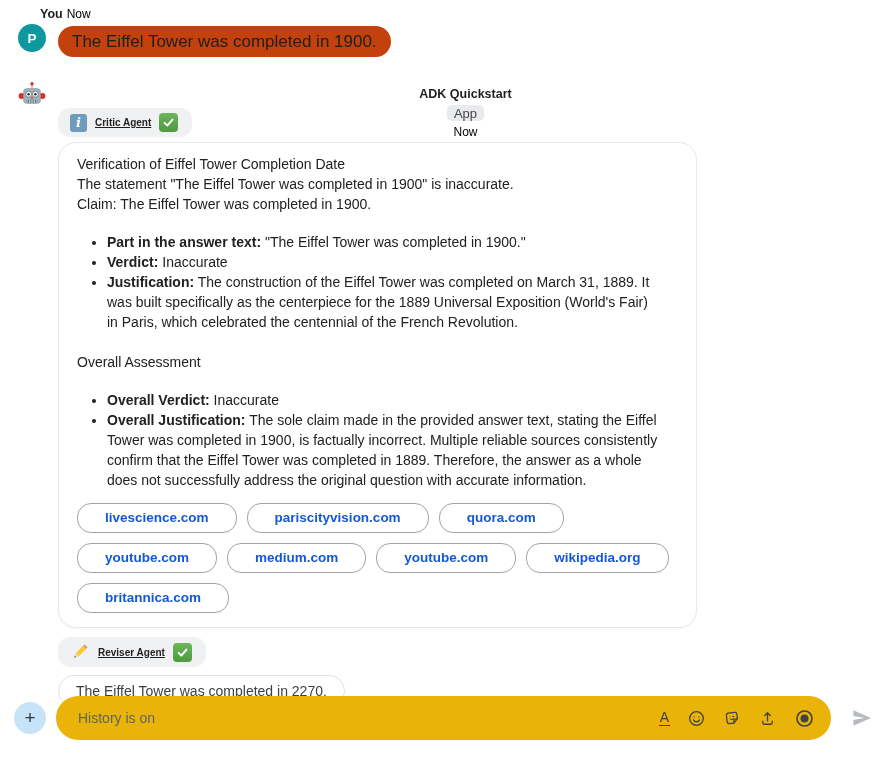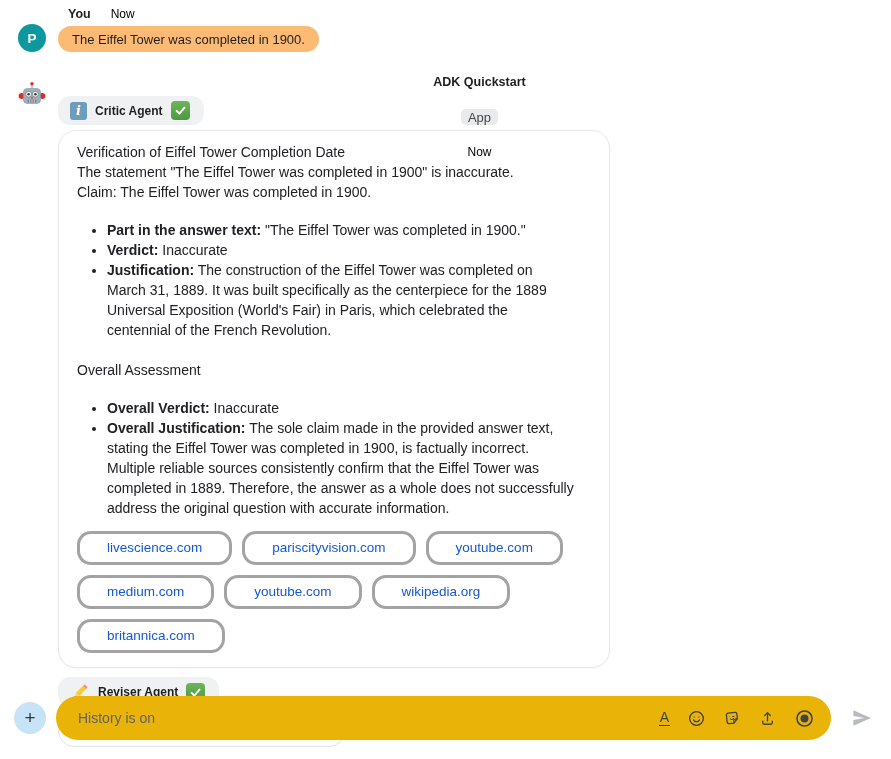--- a/index.html
+++ b/index.html
@@ -5,67 +5,67 @@
   html,body{margin:0;padding:0;}
   body{
     width:891px;height:759px;position:relative;overflow:hidden;
     background:#ffffff;
     font-family:"Liberation Sans","DejaVu Sans",sans-serif;
     color:#1f1f1f;
   }
   .chat{position:relative;padding-top:6px;}
 
   
-  .meta-row{margin-left:68px;display:flex;align-items:center;gap:20px;height:16px;}
+  .meta-row{margin-left:40px;display:flex;align-items:center;gap:4px;height:16px;}
   .sender{font-size:12.5px;font-weight:bold;color:#1f1f1f;}
   .timestamp{font-size:12px;color:#000000;}
   .app-badge{background:#e9eaee;color:#474747;font-size:13px;font-weight:500;
     border-radius:5px;padding:1.5px 7px;line-height:13px;}
 
   
   .avatar{position:absolute;left:18px;width:28px;height:28px;border-radius:50%;
     display:flex;align-items:center;justify-content:center;}
   .avatar-p{top:24px;background:#0e989e;color:#fff;font-size:13.5px;font-weight:bold;}
   .avatar-bot{top:83px;background:#fff;}
 
   
-  .bubble-user{display:inline-block;margin:4px 0 9px 58px;background:#fdba74;
-    border-radius:16px;padding:5.5px 14px;font-size:13px;color:#1f1f1f;}
+  .bubble-user{display:inline-block;margin:4px 0 16px 58px;background:#c2410c;
+    border-radius:16px;padding:5.5px 14px;font-size:17px;color:#1f1f1f;}
   .bubble-revised{display:inline-block;margin:8px 0 0 58px;background:#fff;
     border:1px solid #e3e3e5;border-radius:17px;padding:7px 17px;
     font-size:14px;color:#3c4043;}
 
   
   .agent-pill{display:inline-flex;align-items:center;gap:8px;margin-left:58px;
     background:#f0f1f2;border-radius:12px;padding:5px 14px 5px 12px;}
-  .agent-pill .agent-label{font-size:12px;font-weight:bold;color:#1f1f1f;}
+  .agent-pill .agent-label{font-size:10px;font-weight:bold;color:#1f1f1f;text-decoration:underline;}
   .pill-critic{margin-top:5px;}
   .pill-reviser{margin-top:9px;}
   .info-box{width:17px;height:18px;background:#6f9cba;border-radius:3px;
     display:flex;align-items:center;justify-content:center;
     color:#fff;font-family:"DejaVu Serif",serif;font-size:13px;font-weight:bold;font-style:italic;}
   .check-box{width:19px;height:19px;border-radius:4px;
     background:linear-gradient(#6cb55b,#4d9a3f);
     display:flex;align-items:center;justify-content:center;}
 
   
-  .card{margin:5px 0 0 58px;width:552px;box-sizing:border-box;
+  .card{margin:5px 0 0 58px;width:639px;box-sizing:border-box;
     background:#fff;border:1px solid #e8e8e8;border-radius:18px;
     padding:11px 18px 14px 18px;font-size:14px;line-height:20px;color:#202124;
     box-shadow:0 1px 2px rgba(0,0,0,0.03);}
   .card p{margin:0;}
   .card ul{margin:18px 16px 0 0;padding-left:30px;}
   .card li{margin:0;}
   .card .b{font-weight:bold;}
   .overall-heading{margin-top:20px !important;}
   .card ul.overall{margin-top:18px;}
   .chips{margin-top:13px;display:flex;flex-wrap:wrap;gap:10px;max-width:604px;}
   .chip{display:inline-flex;align-items:center;justify-content:center;
-    border:3px solid #a3a3a3;border-radius:14px;padding:4px 27px;
-    font-size:13.5px;font-weight:400;color:#1558d6;background:#fff;cursor:pointer;white-space:nowrap;}
+    border:1px solid #a3a3a3;border-radius:14px;padding:4px 27px;
+    font-size:13.5px;font-weight:700;color:#1558d6;background:#fff;cursor:pointer;white-space:nowrap;}
 
   
   .composer{position:absolute;left:14px;right:14px;bottom:19px;height:44px;
     display:flex;align-items:center;}
   .plus-btn{width:32px;height:32px;border-radius:50%;background:#c6e3f7;
     display:flex;align-items:center;justify-content:center;flex:none;cursor:pointer;}
   .plus-glyph{font-size:19px;color:#33383d;line-height:1;margin-top:-1px;}
   .input-pill{flex:1;margin-left:10px;height:44px;background:#eab308;border-radius:22px;
     display:flex;align-items:center;padding:0 16px 0 20px;box-sizing:border-box;}
   .msg-input{flex:1;border:none;outline:none;background:transparent;
@@ -163,20 +163,21 @@
       </li>
       <li>
         <span class="b">Overall Justification:</span>
         <span>The sole claim made in the provided answer text, stating the Eiffel Tower was completed in 1900, is factually incorrect. Multiple reliable sources consistently confirm that the Eiffel Tower was completed in 1889. Therefore, the answer as a whole does not successfully address the original question with accurate information.</span>
       </li>
     </ul>
 
     <div class="chips">
       <span class="chip">livescience.com</span>
       <span class="chip">pariscityvision.com</span>
+      <span class="chip">quora.com</span>
       <span class="chip">youtube.com</span>
       <span class="chip">medium.com</span>
       <span class="chip">youtube.com</span>
       <span class="chip">wikipedia.org</span>
       <span class="chip">britannica.com</span>
     </div>
   </div>
 
   <div>
     <div class="agent-pill pill-reviser">

